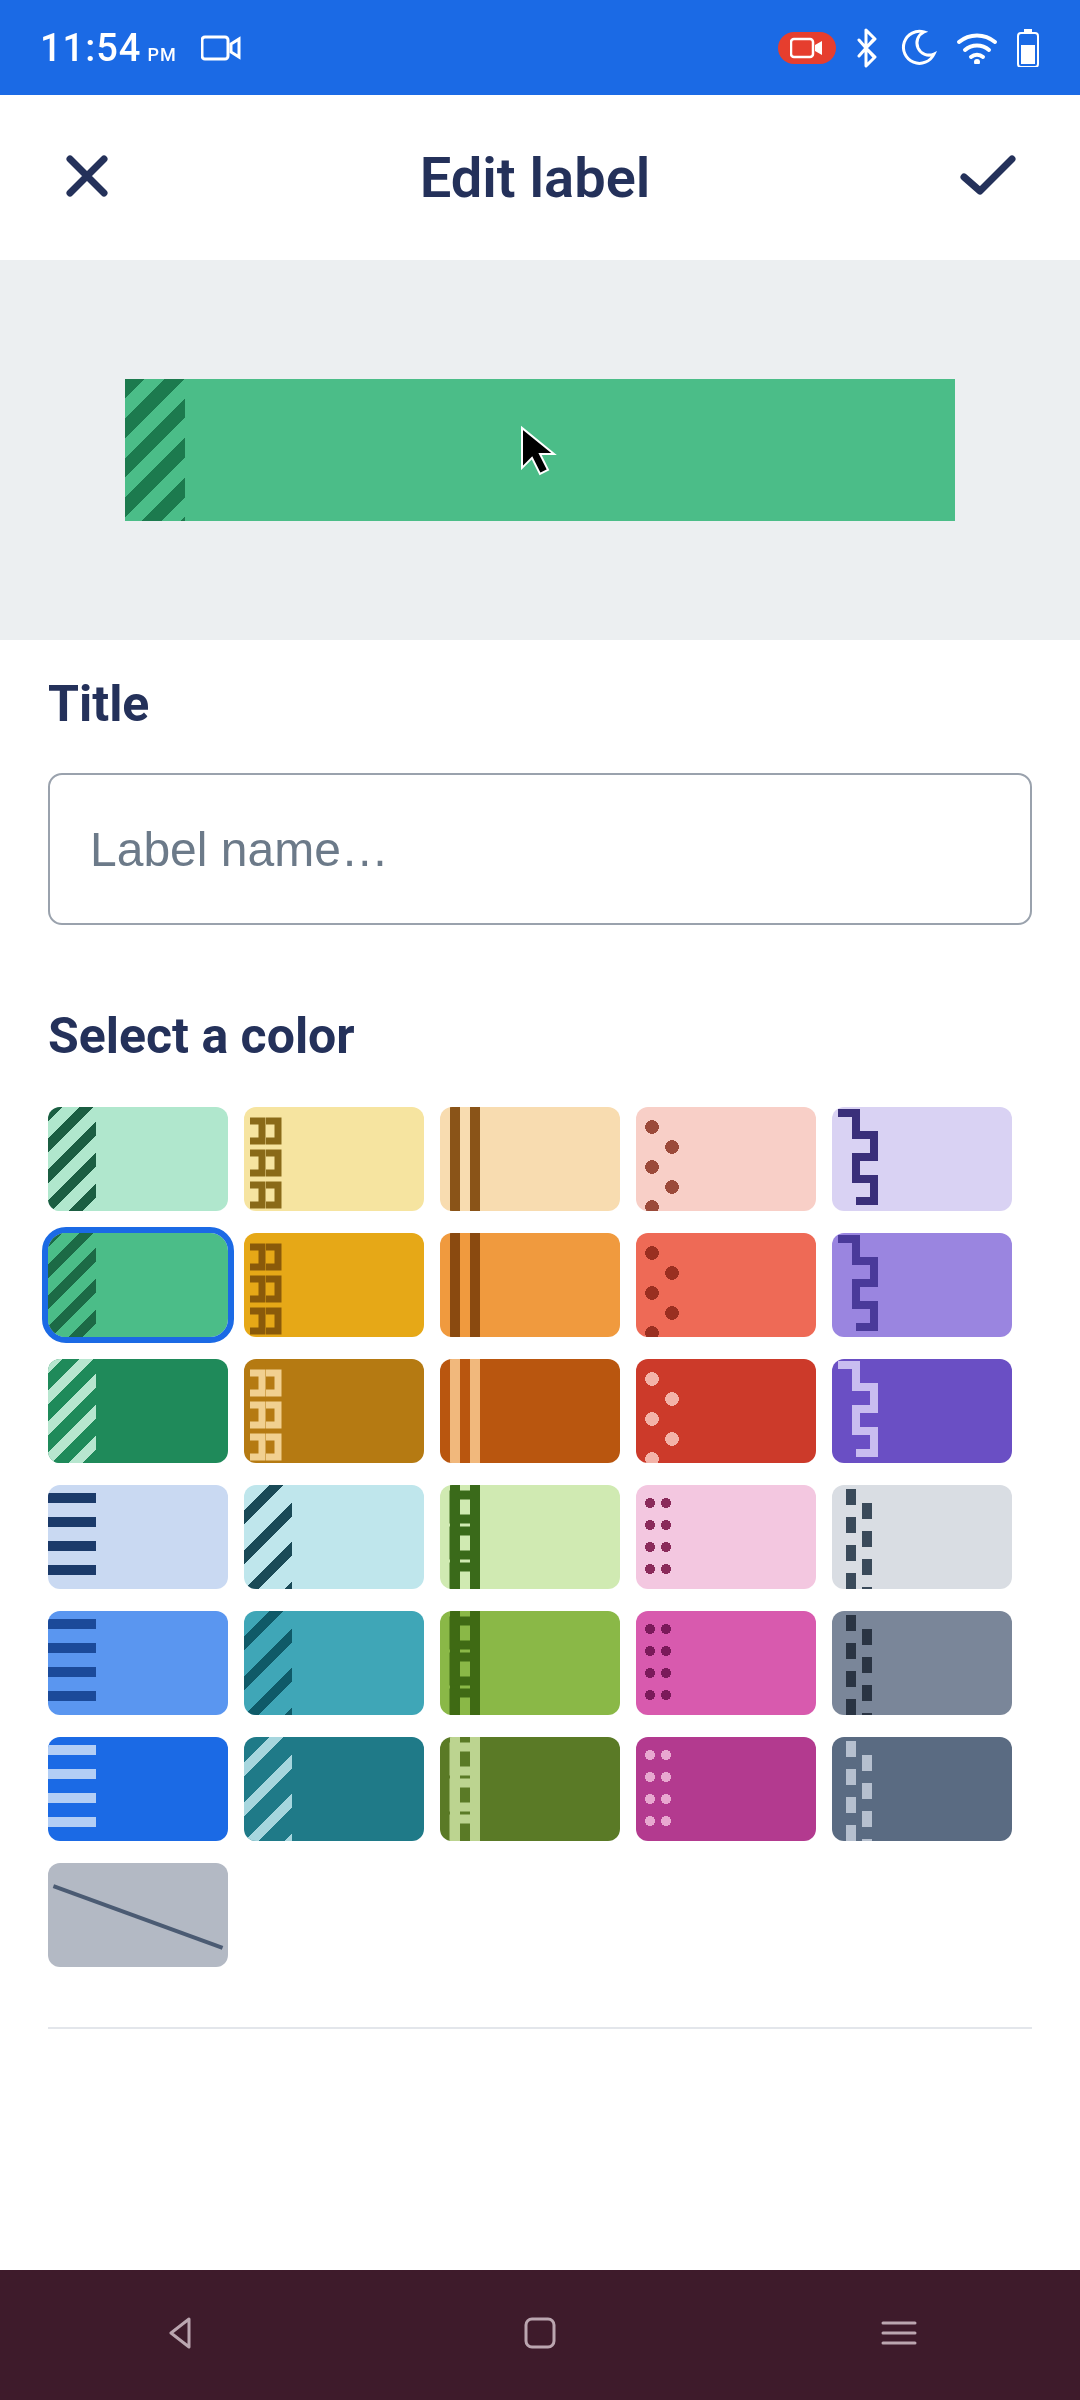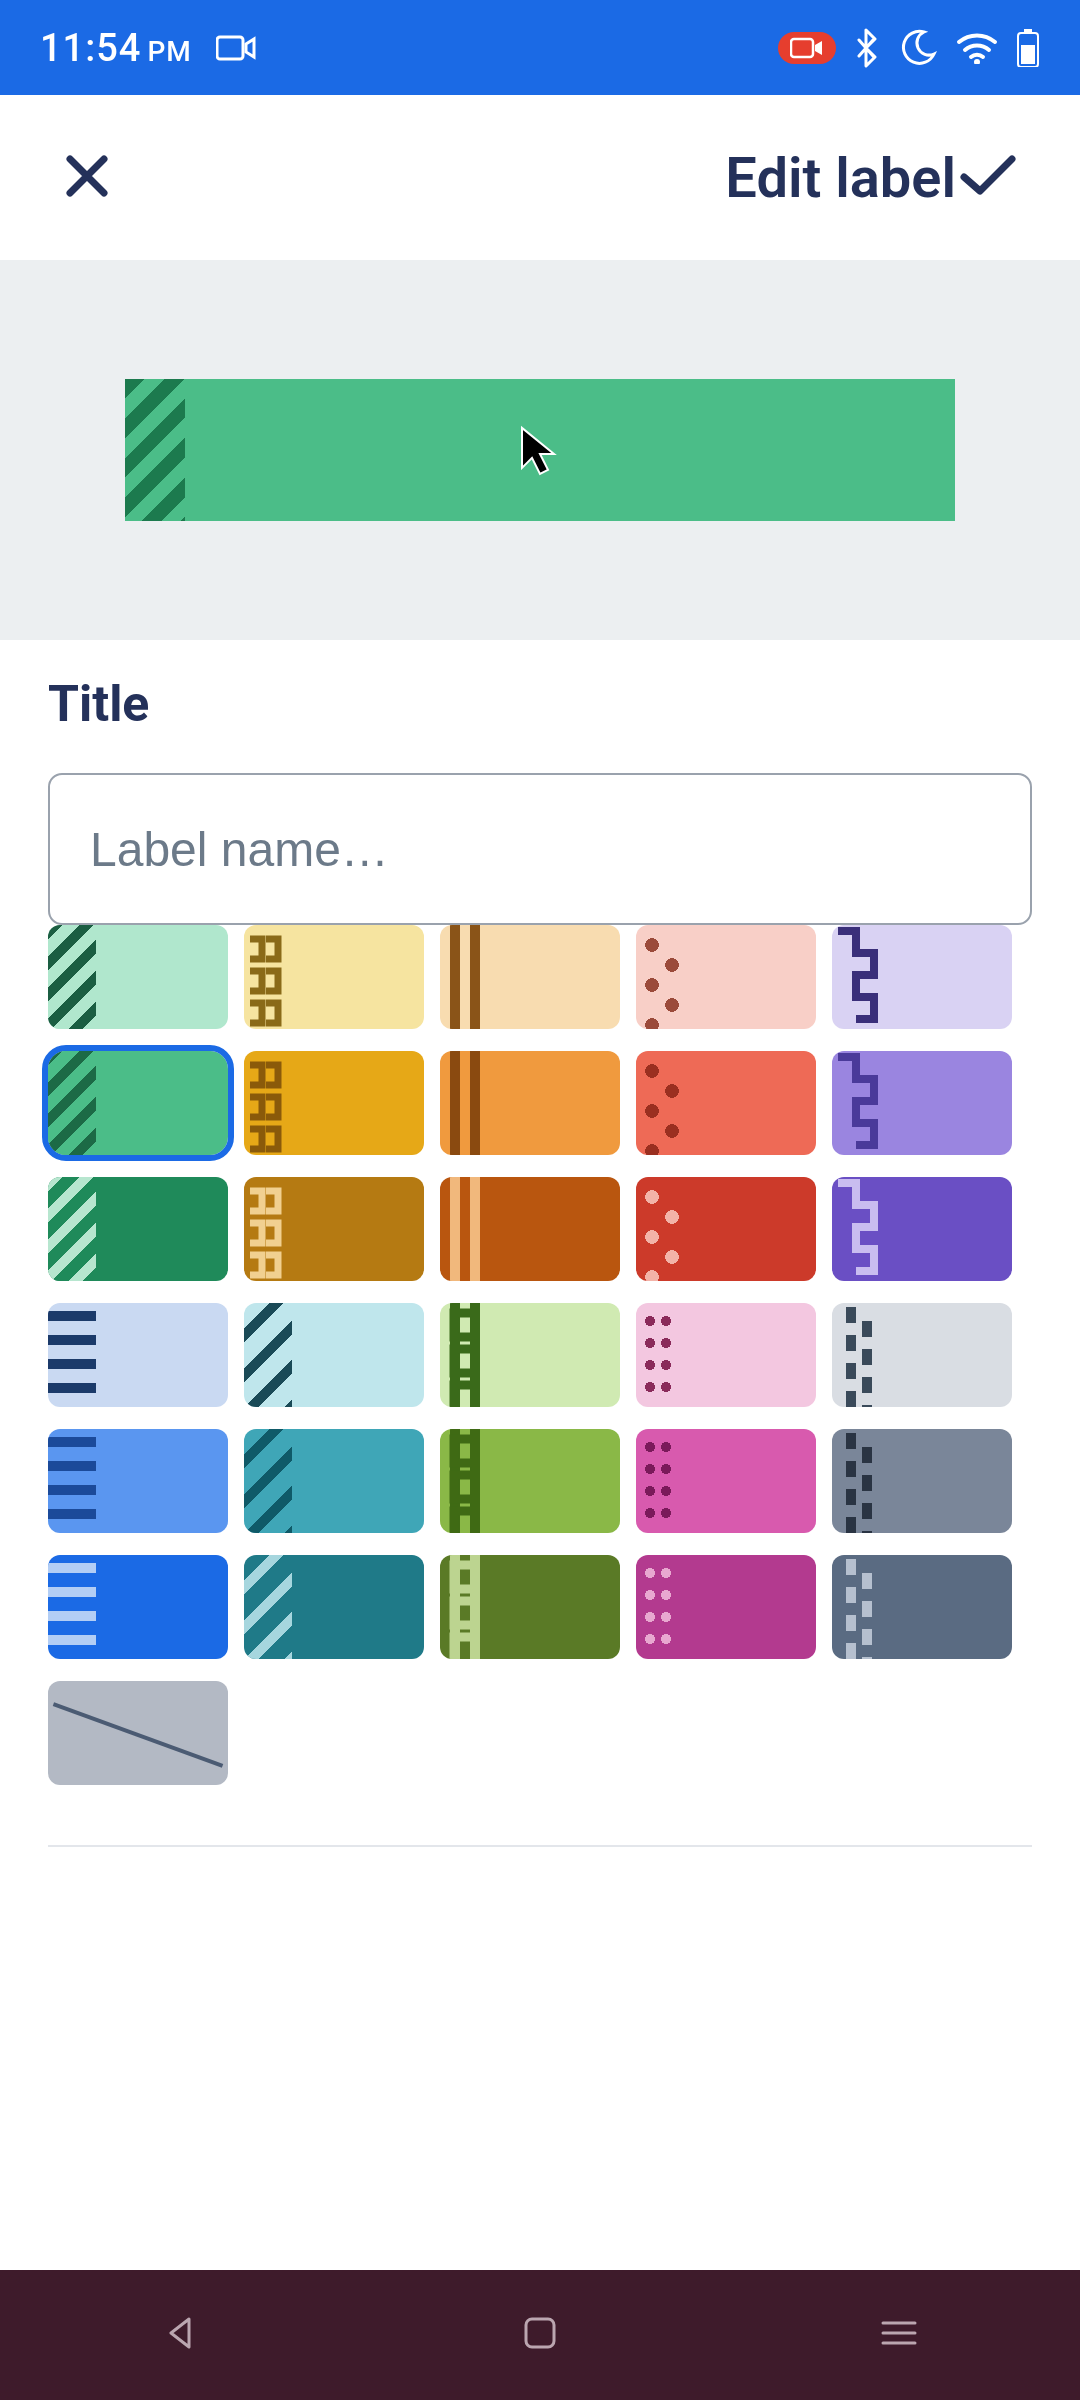--- a/index.html
+++ b/index.html
@@ -3,27 +3,27 @@
 <meta charset="utf-8">
 <style>
   * { box-sizing: border-box; margin: 0; padding: 0; }
   html, body { width: 1080px; height: 2400px; font-family: -apple-system, BlinkMacSystemFont, "Segoe UI", Roboto, Helvetica, Arial, sans-serif; background: #fff; overflow: hidden; }
 
   
   .status-bar { height: 95px; background: #1b6ae5; color: #fff; display: flex; align-items: center; justify-content: space-between; padding: 0 40px; font-size: 36px; font-weight: 500; }
   .status-left { display: flex; align-items: center; gap: 24px; }
   .status-right { display: flex; align-items: center; gap: 18px; }
   .status-time { font-size: 38px; letter-spacing: 1px; }
-  .status-time .ampm { font-size: 28px; margin-left: 6px; margin-top: 8px; }
+  .status-time .ampm { font-size: 18px; margin-left: 6px; margin-top: 8px; }
   .cam-pill { background: #e63e2e; border-radius: 18px; padding: 4px 12px; display: flex; align-items: center; }
   .icon { display: inline-flex; }
 
   
   .app-header { height: 165px; background: #fff; display: flex; align-items: center; justify-content: space-between; padding: 0 60px; }
-  .app-title { color: #24315a; font-size: 56px; font-weight: 600; flex: 1; text-align: right; }
+  .app-title { color: #24315a; font-size: 56px; font-weight: 600; flex: 1; text-align: center; }
 
   
   .preview-area { height: 380px; background: #eceff1; display: flex; align-items: center; justify-content: center; position: relative; }
   .label-preview { width: 830px; height: 142px; background: #4bbd88; position: relative; overflow: hidden; }
   .label-preview .stripe-band { position: absolute; left: 0; top: 0; bottom: 0; width: 60px; background: repeating-linear-gradient(135deg, #1c7a4e 0, #1c7a4e 14px, #4bbd88 14px, #4bbd88 28px); }
   .cursor-ptr { position: absolute; top: 50%; left: 50%; transform: translate(-50%, -45%); }
 
   
   .form-area { padding: 35px 48px 0 48px; }
   .field-label { color: #24315a; font-size: 50px; font-weight: 700; margin-bottom: 40px; }
@@ -167,20 +167,21 @@
     <svg width="44" height="54" viewBox="0 0 44 54">
         <path d="M4 4 L4 44 L14 34 L22 50 L30 46 L22 30 L36 30 Z" fill="#000" stroke="#fff" stroke-width="2"></path>
       </svg>
   </span>
 </div>
 
 <div class="form-area">
   <div class="field-label">Title</div>
   <input class="text-input" type="text" placeholder="Label name…" style="">
 
+  <div class="section-label">Select a color</div>
 
   <div class="swatch-grid" id="swatch-grid">
       <div class="swatch col0 r0" style="--bg: #b0e7cd; --ac: #1b5e42; background: rgb(176, 231, 205);">
         <div class="accent"></div>
       </div>
       <div class="swatch col1 r0" style="--bg: #f6e4a0; --ac: #8a6a18; background: rgb(246, 228, 160);">
         <div class="accent"><svg viewBox="0 0 48 104" preserveAspectRatio="none">
             <path d="M6 14 H18 V34 H6 M22 14 H34 V34 H22 M6 46 H18 V66 H6 M22 46 H34 V66 H22 M6 78 H18 V98 H6 M22 78 H34 V98 H22" fill="none" stroke="#8a6a18" stroke-width="7"></path>
           </svg></div>
       </div>

